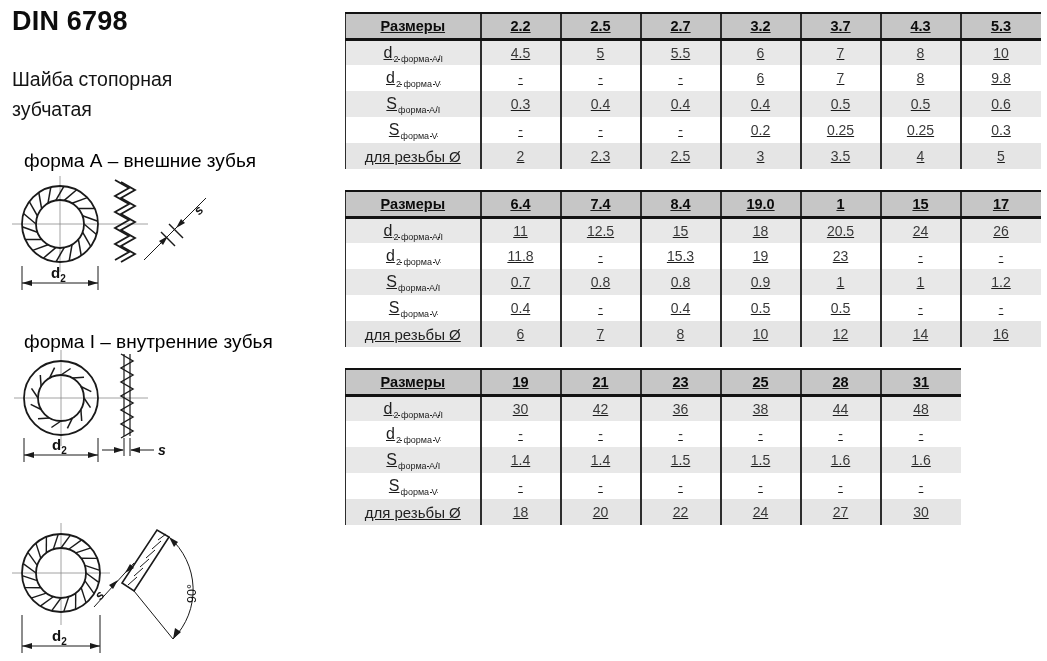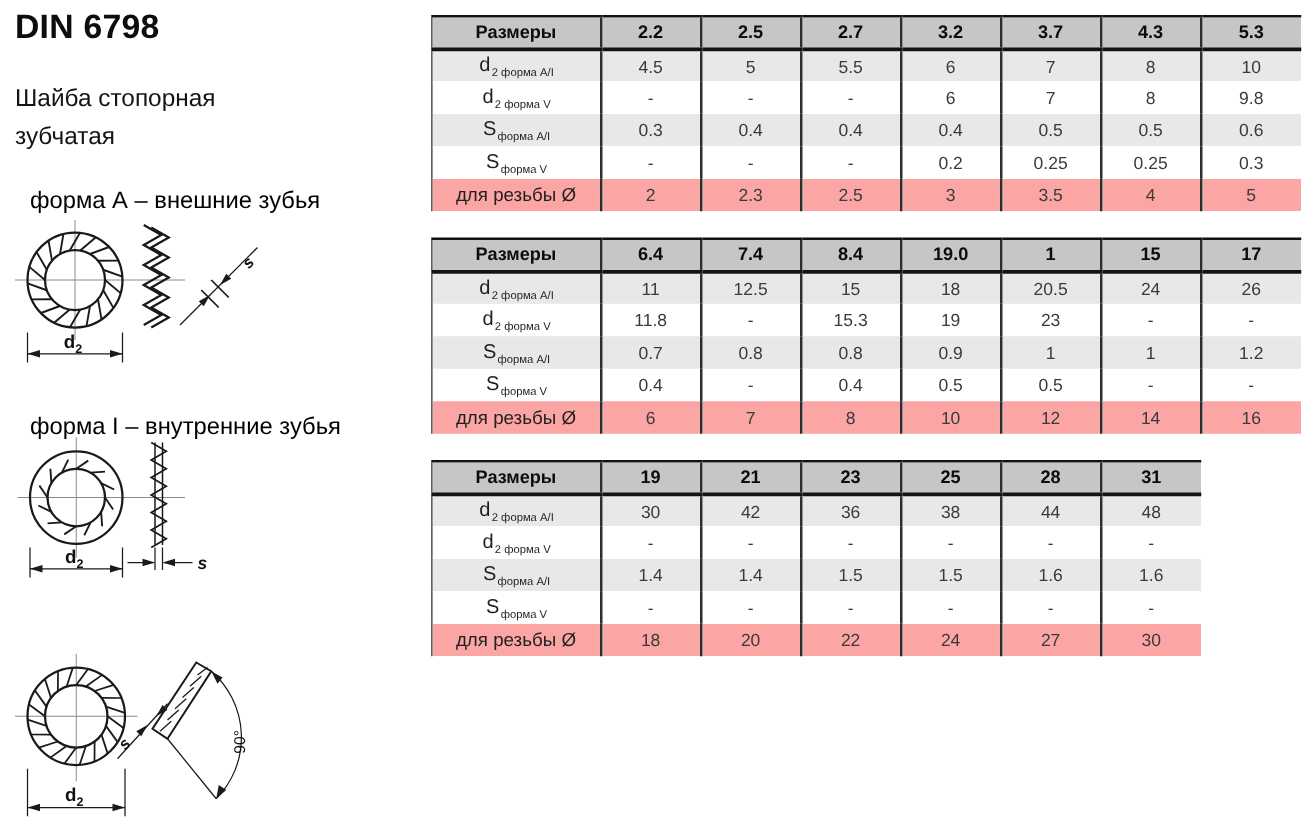--- a/index.html
+++ b/index.html
@@ -15,33 +15,33 @@
   .cap-a { top:150px; }
   .cap-i { top:331px; }
   .cap-v { top:497px; }
   .svg-a { position:absolute; left:6px; top:168px; }
   .svg-i { position:absolute; left:6px; top:344px; }
   .svg-v { position:absolute; left:6px; top:513px; }
   svg text { font-family:"Liberation Sans", sans-serif; fill:#111; }
 
   
   .tables-panel { position:absolute; left:345px; top:12px; }
-  table.spec-table { border-collapse:collapse; table-layout:fixed; margin-bottom:21px; }
+  table.spec-table { border-collapse:collapse; table-layout:fixed; margin-bottom:21px;text-decoration:underline; }
   .spec-table th, .spec-table td {
      height:26px; padding:0 2px; text-align:center; vertical-align:middle;
      border-left:2px solid #2d2d2d; overflow:hidden; white-space:nowrap;
   }
   .spec-table th:first-child, .spec-table td:first-child { border-left:1.5px solid #2d2d2d; }
   .spec-table thead th {
      background:#c6c6c6; font-weight:bold; font-size:14.5px; color:#0c0c0c;
      border-top:2px solid #121212; border-bottom:3px solid #121212;
   }
   .spec-table tbody td { font-size:14px; color:#3a3a3a; }
   .spec-table tbody tr:nth-child(1), .spec-table tbody tr:nth-child(3) { background:#e8e8e8; }
-  .spec-table tbody tr:nth-child(5) { background:#fca5a5; }
+  .spec-table tbody tr:nth-child(5) { background:#e5e5e5; }
   .col-label { width:135px; }
   .col-data  { width:80px; }
   .lbl-main  { font-size:16px; color:#1f1f1f; }
   .lbl-sub   { font-size:9px; color:#1f1f1f; position:relative; top:4px; left:1px; }
   .lbl-plain { font-size:15px; color:#1f1f1f; }
 </style>
 </head>
 <body>
 
 <div class="page">

